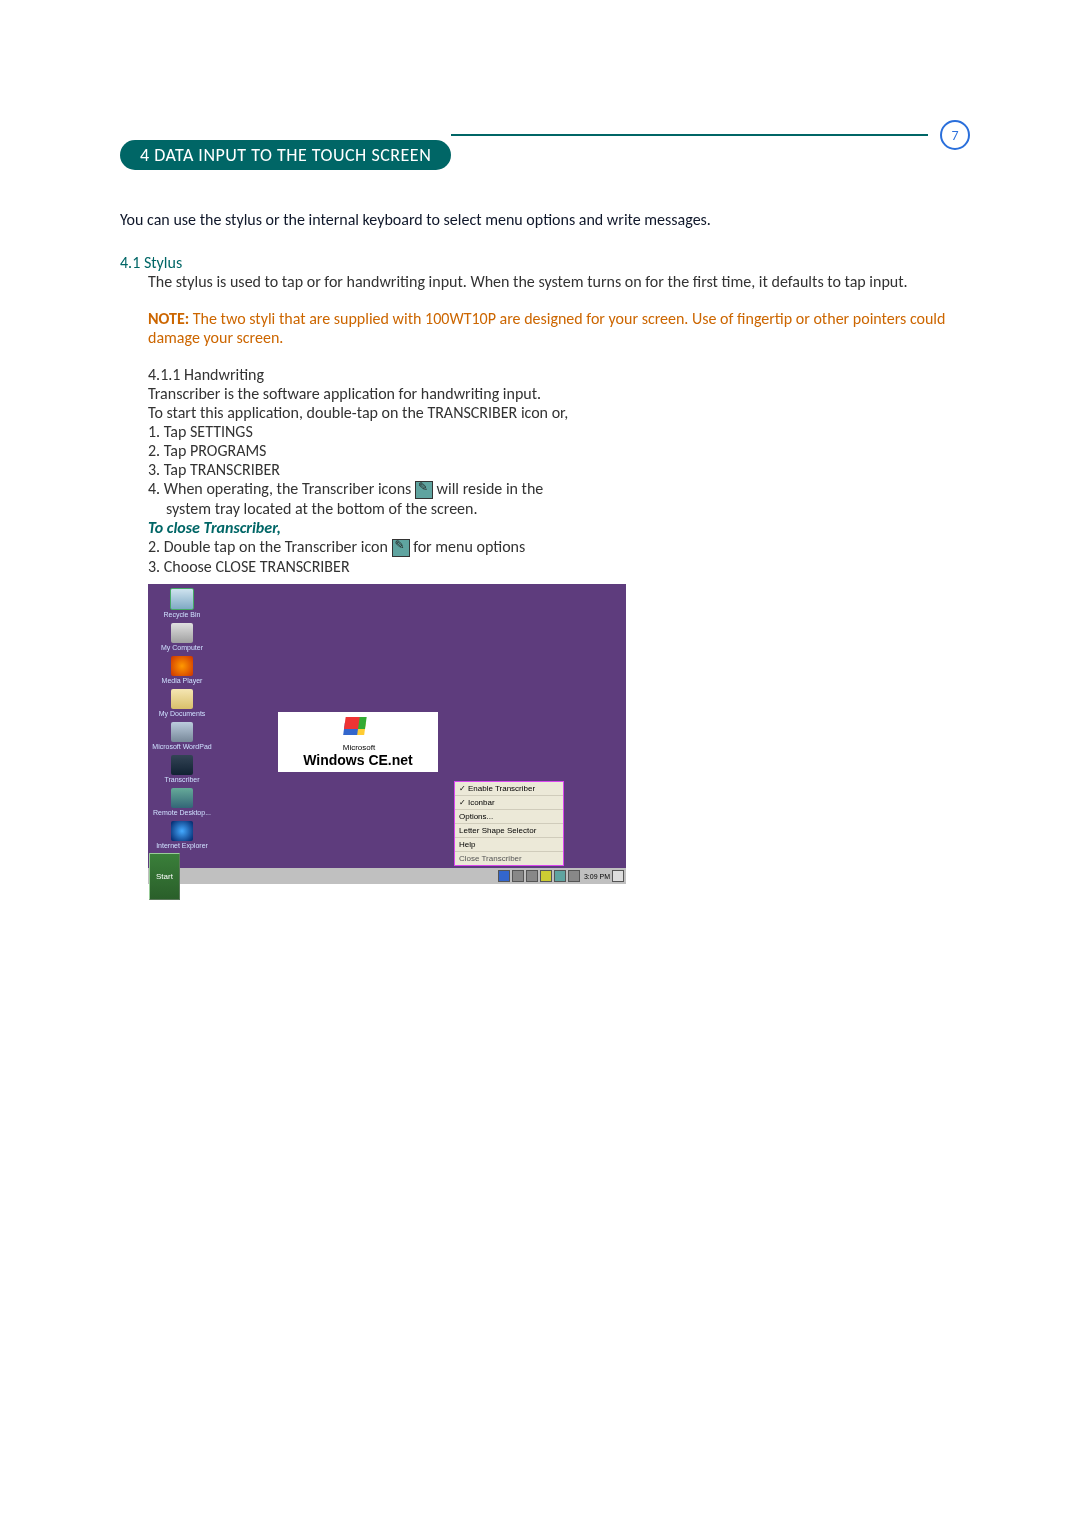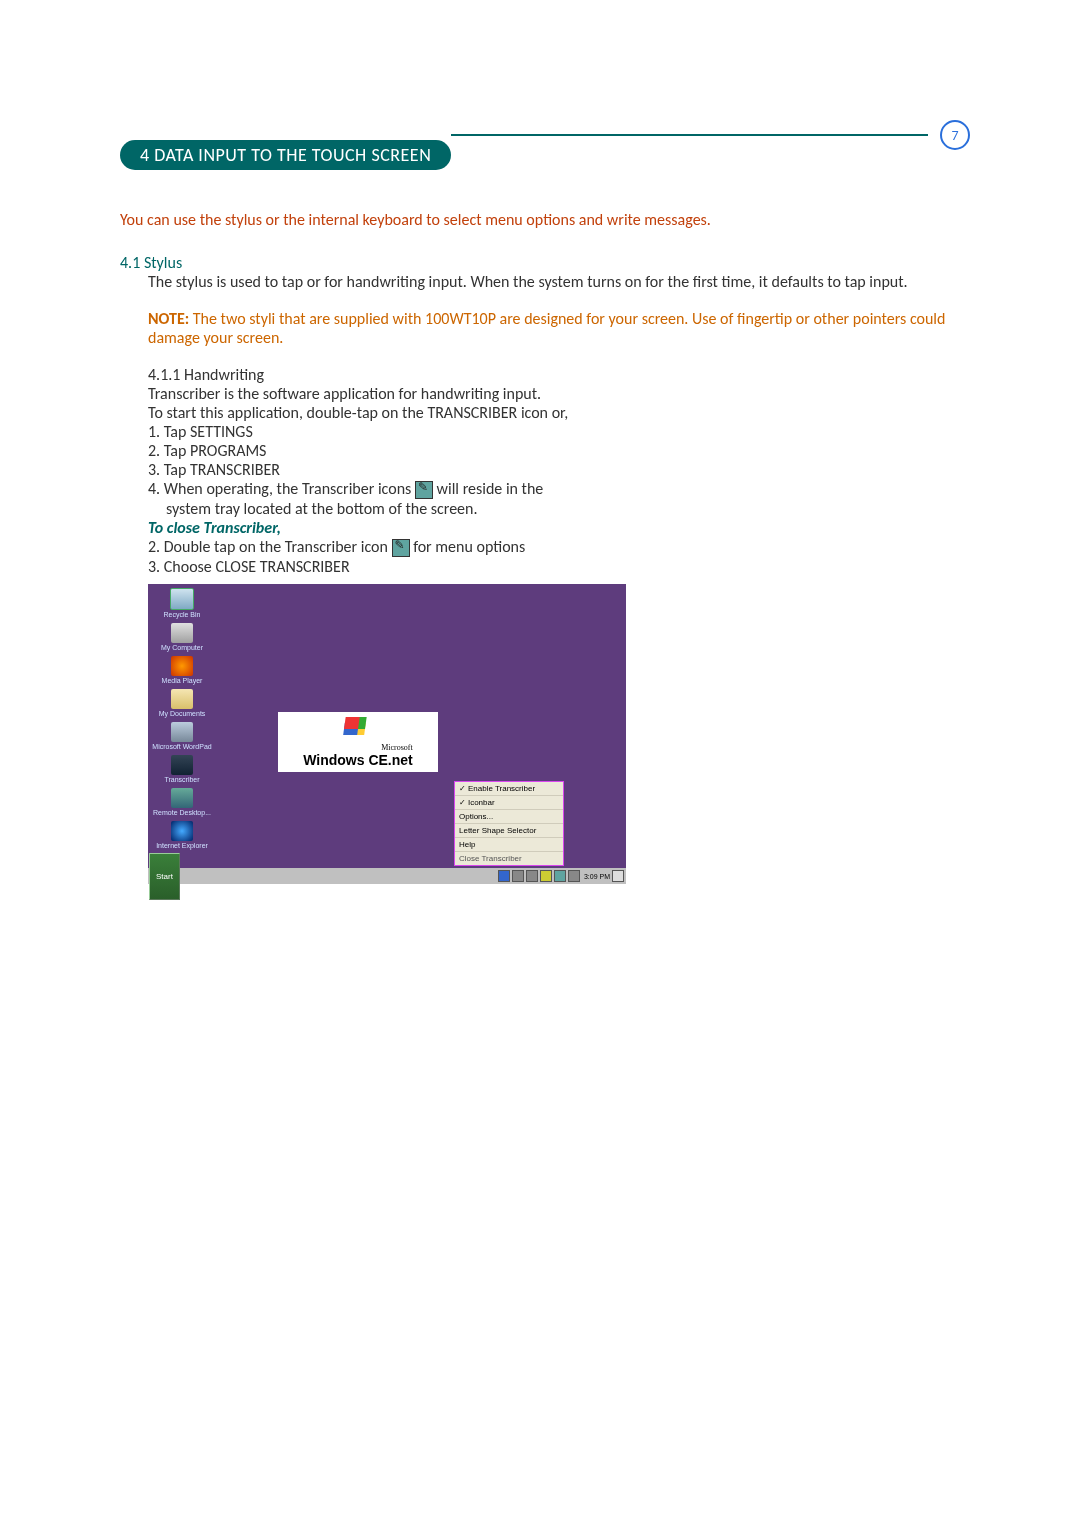--- a/index.html
+++ b/index.html
@@ -44,21 +44,21 @@
     color: #2a6fdb;
     display: flex;
     align-items: center;
     justify-content: center;
     font-size: 14px;
     margin-left: 12px;
     flex: 0 0 auto;
   }
   .intro {
     font-size: 16px;
-    color: #c2410c;
+    color: #0f172a;
     margin-bottom: 24px;
   }
   .section-label {
     font-weight: normal;
     color: #006666;
     font-size: 16px;
   }
   .section-body {
     margin-left: 28px;
     font-size: 16px;
@@ -169,21 +169,21 @@
     content:"";
     position:absolute; inset:0;
     background:
       linear-gradient(#e33,#e33) 0 0/50% 50% no-repeat,
       linear-gradient(#3a3,#3a3) 50% 0/50% 50% no-repeat,
       linear-gradient(#36c,#36c) 0 50%/50% 50% no-repeat,
       linear-gradient(#fc3,#fc3) 50% 50%/50% 50% no-repeat;
     transform: skewX(-8deg);
   }
   .ce-text { font-weight: bold; font-size: 14px; }
-  .ce-text small { font-weight: normal; font-size: 8px; display:block; text-align:right; margin-left:2px;font-family:Liberation Serif, serif;}
+  .ce-text small { font-weight: normal; font-size: 8px; display:block; text-align:center; margin-left:2px;}
   .context-menu {
     position: absolute;
     right: 62px;
     bottom: 18px;
     width: 108px;
     background: #ece9d8;
     border: 1px solid #d946ef;
     color: #000;
     font-size: 8px;
   }

